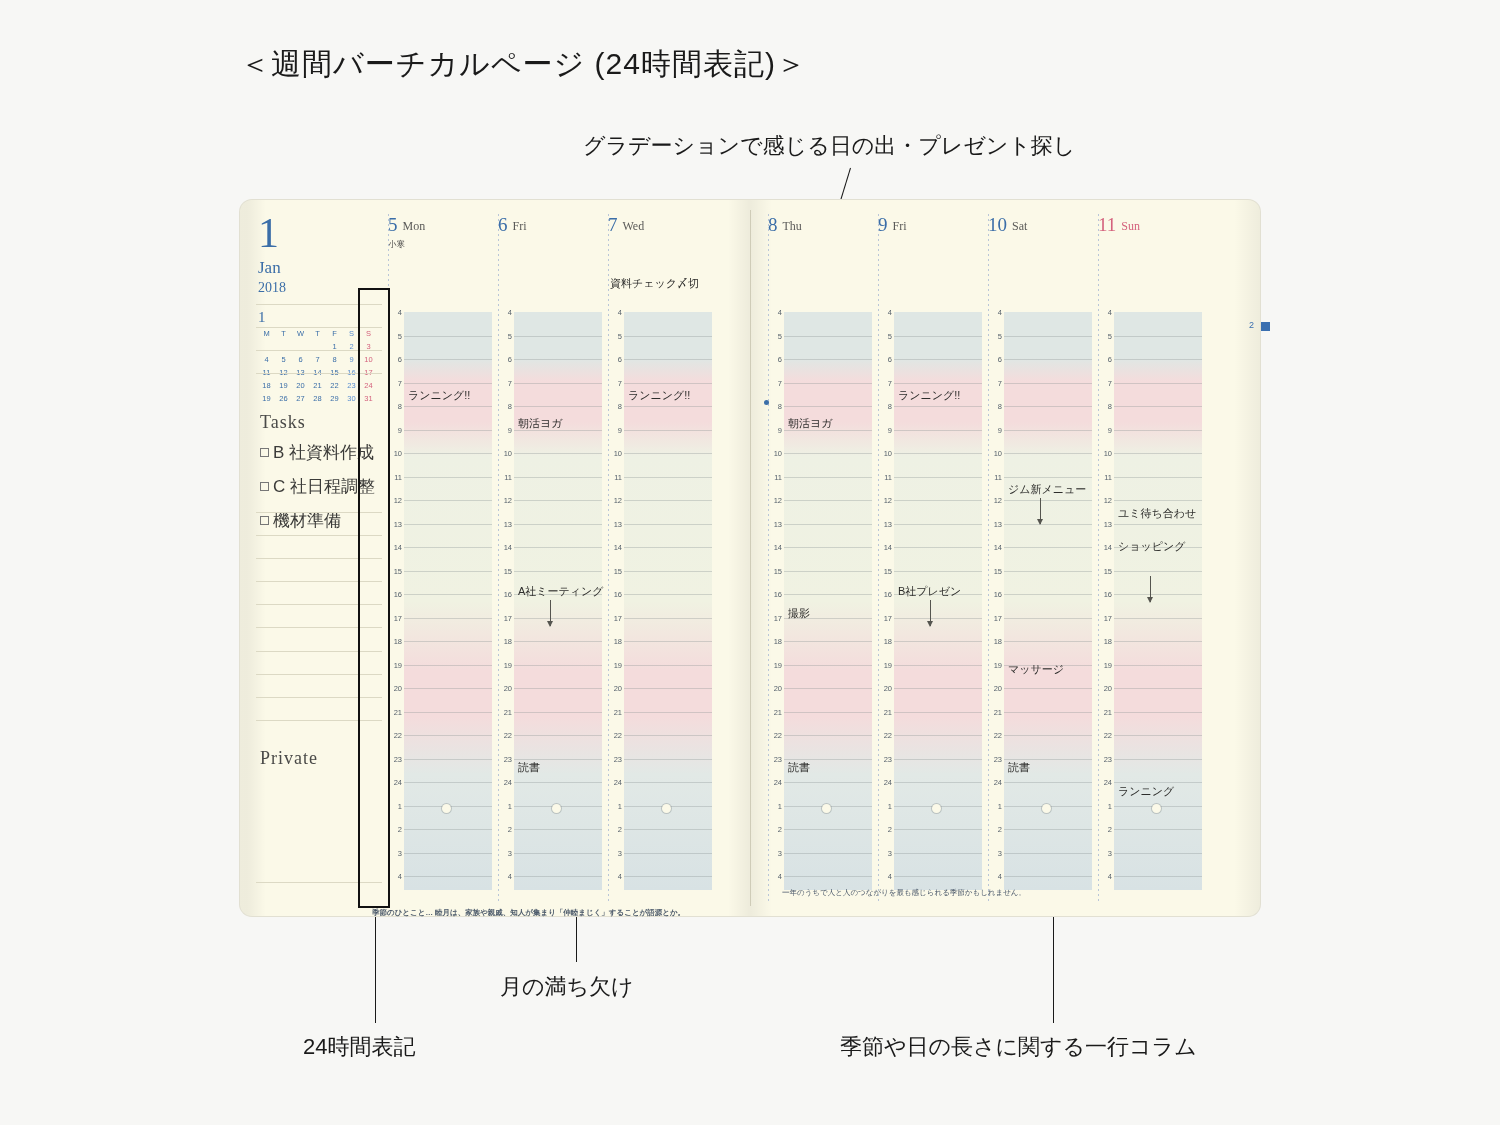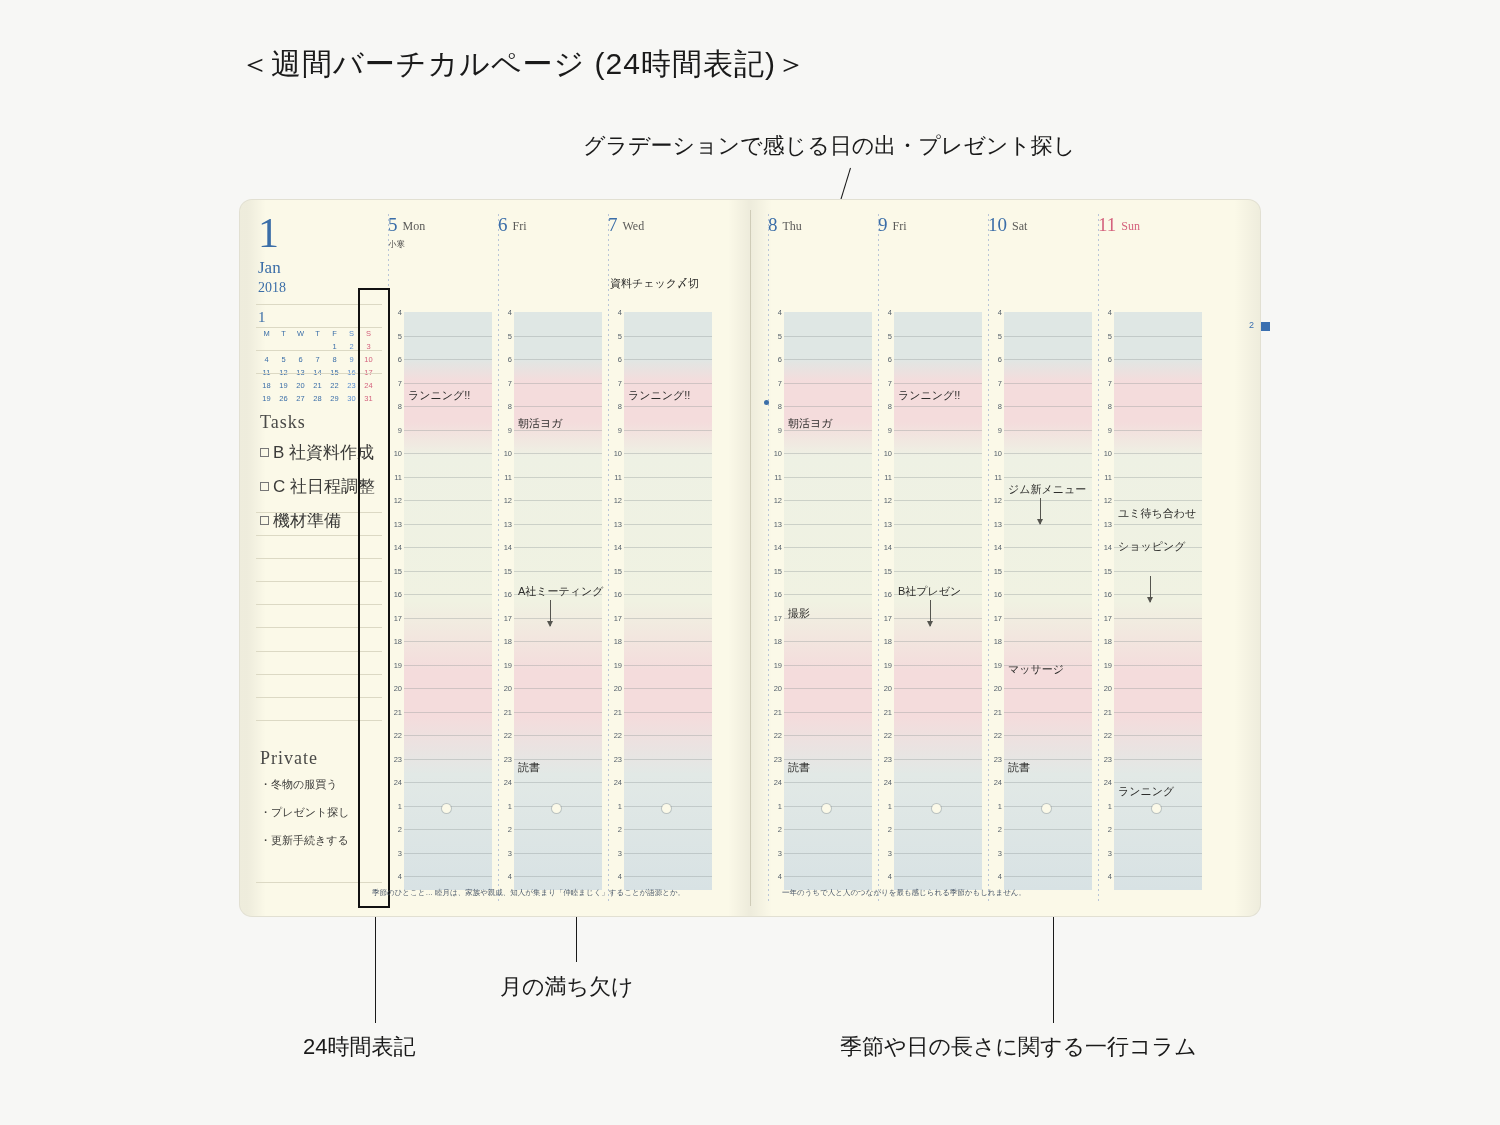--- a/index.html
+++ b/index.html
@@ -196,25 +196,20 @@
     <h4>Tasks</h4>
     <div id="task-list">
         <div class="task-row"><span class="bx"></span><span>B 社資料作成</span></div>
         <div class="task-row"><span class="bx"></span><span>C 社日程調整</span></div>
         <div class="task-row"><span class="bx"></span><span>機材準備</span></div>
       </div>
   </div>
 
   <div class="private">
     <h4>Private</h4>
-    <div id="private-list">
-        <div class="priv-row">・冬物の服買う</div>
-        <div class="priv-row">・プレゼント探し</div>
-        <div class="priv-row">・更新手続きする</div>
-      </div>
   </div>
 
   <div id="left-rules">
       <div class="rule-line" style="left: 16px; width: 126px; top: 104px;"></div>
       <div class="rule-line" style="left: 16px; width: 126px; top: 127.1px;"></div>
       <div class="rule-line" style="left: 16px; width: 126px; top: 150.2px;"></div>
       <div class="rule-line" style="left: 16px; width: 126px; top: 173.3px;"></div>
       <div class="rule-line" style="left: 16px; width: 126px; top: 311.9px;"></div>
       <div class="rule-line" style="left: 16px; width: 126px; top: 335px;"></div>
       <div class="rule-line" style="left: 16px; width: 126px; top: 358.1px;"></div>
@@ -655,15 +650,15 @@
         <div class="entry" style="left: 20px; top: 292px;">ユミ待ち合わせ</div>
         <div class="entry" style="left: 20px; top: 325px;">ショッピング</div>
         <div class="arrow" style="left: 52px; top: 362px; height: 26px;"></div>
         <div class="entry" style="left: 20px; top: 570px;">ランニング</div>
       </div>
       <div class="dot-mark" style="left: 524px; top: 200px;"></div>
     </div>
 
   <div class="hilite-box" style="left:118px;top:88px;width:28px;height:616px;"></div>
 
-  <div class="footnote" style="left:132px;top:688px;">季節のひとこと… 睦月は、家族や親戚、知人が集まり「仲睦まじく」することが語源とか。</div>
+  <div class="footnote" style="left:132px;top:708px;font-weight:bold;">季節のひとこと… 睦月は、家族や親戚、知人が集まり「仲睦まじく」することが語源とか。</div>
   <div class="footnote" style="left:542px;top:688px;">一年のうちで人と人のつながりを最も感じられる季節かもしれません。</div>
 </div>
 
 </body></html>

